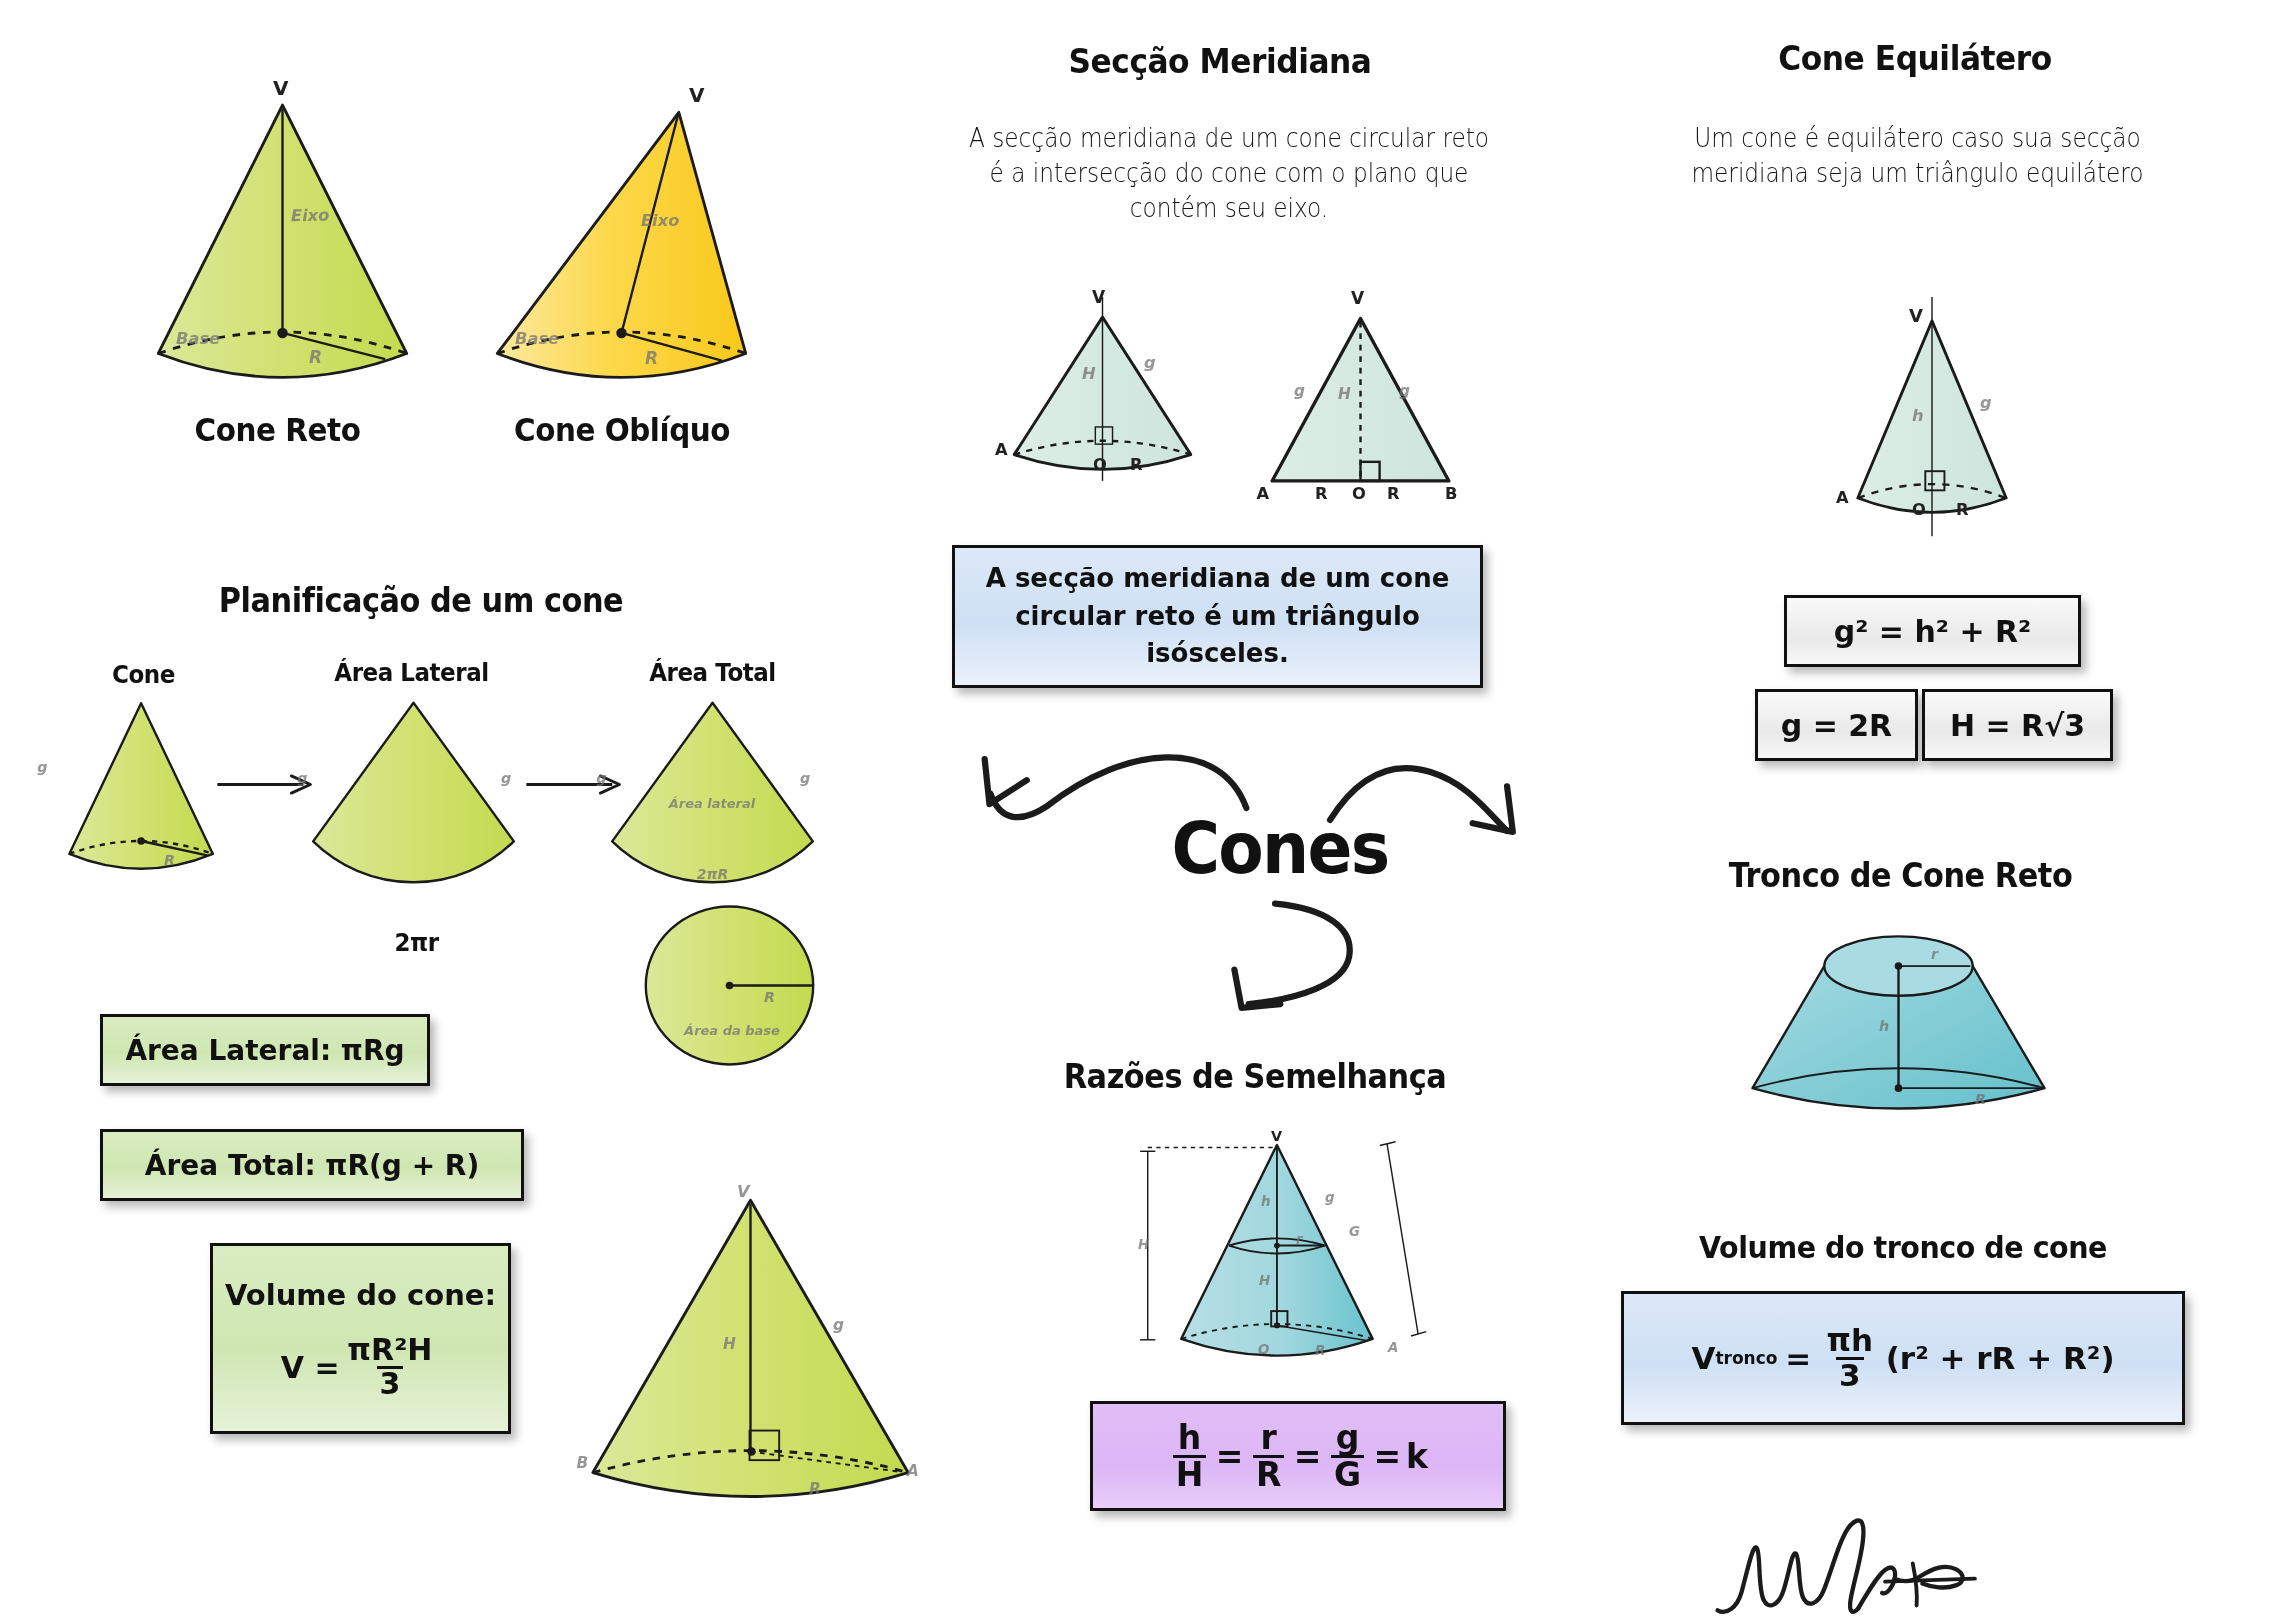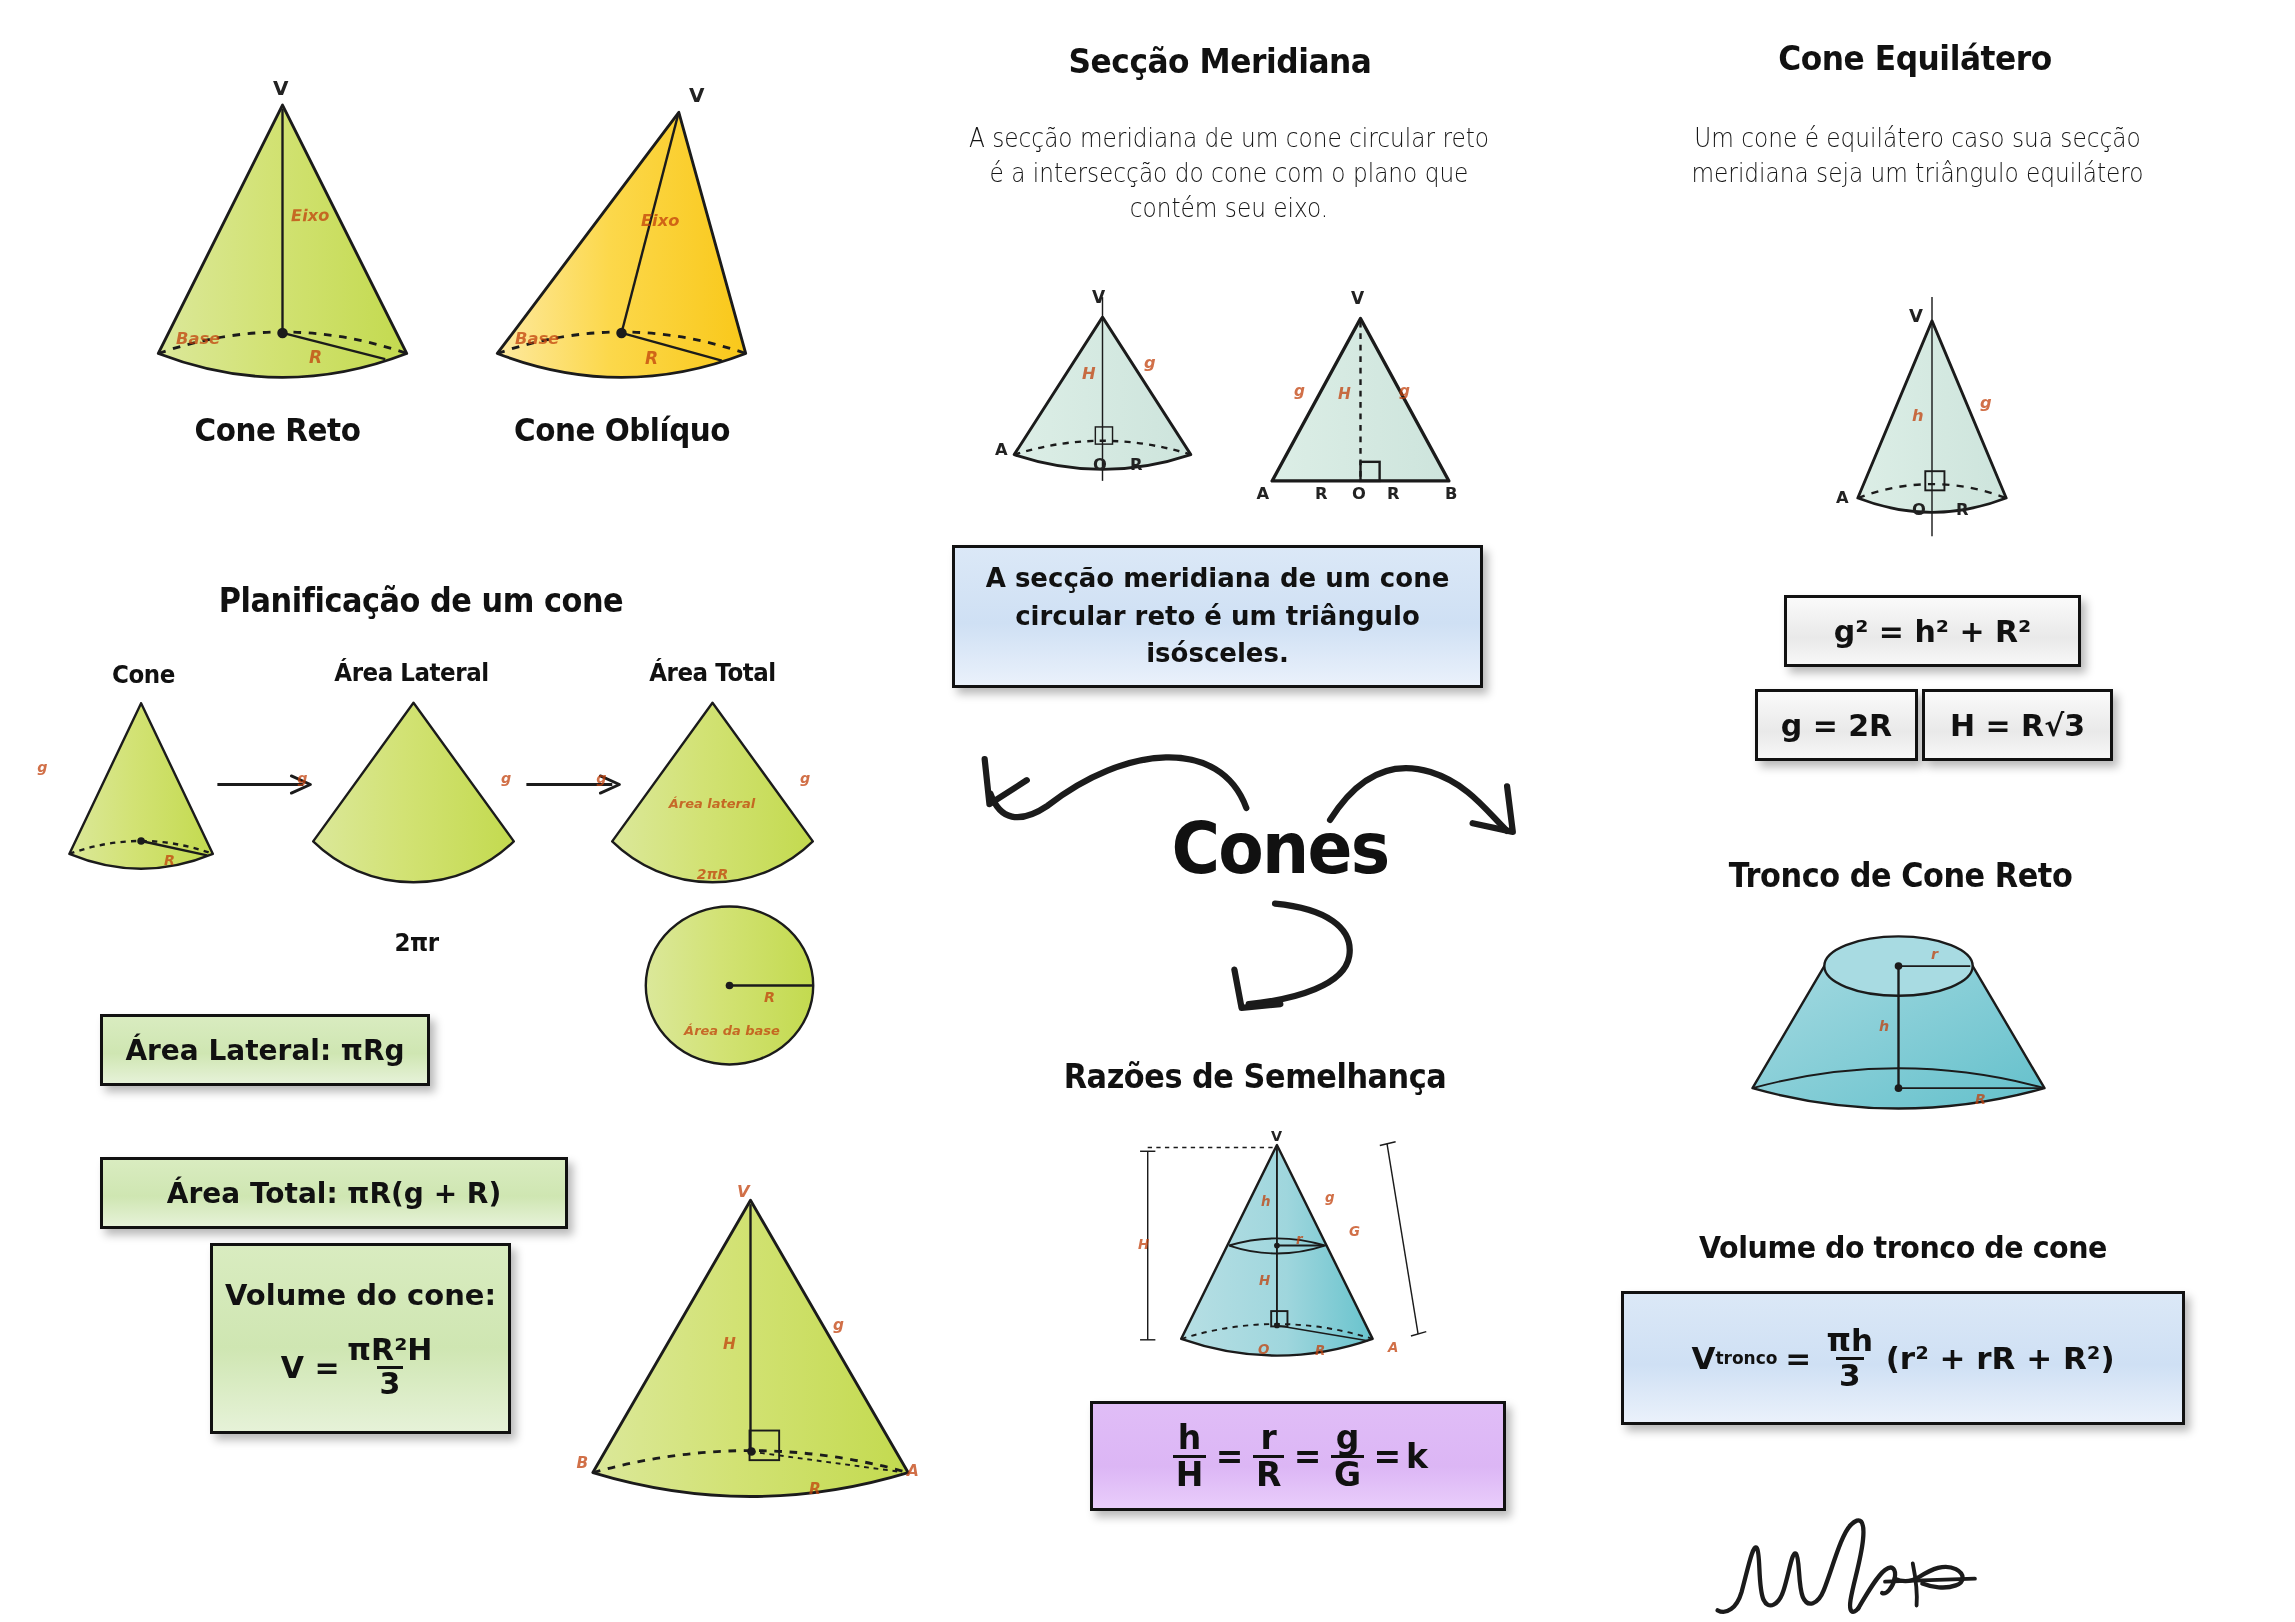--- a/index.html
+++ b/index.html
@@ -29,21 +29,21 @@
     transform: scaleX(0.86);
     transform-origin:center;
     line-height:1.30;
   }
   .label-sm {
     font-family:"DejaVu Sans", sans-serif;
     color:#222;
     font-weight:600;
   }
   .faint {
-    color:#c2410c;
+    color:#737373;
     opacity:0.75;
     font-style:italic;
   }
 
   
   .fbox {
     border:3.3px solid #111;
     box-shadow: 4.8px 5.7px 8.6px rgba(0,0,0,0.28);
     display:flex; align-items:center; justify-content:center;
     font-weight:bold; color:#111;
@@ -186,21 +186,21 @@
     <ellipse cx="185" cy="170" rx="175" ry="165" fill="url(#gradGreen)" stroke="#1b1b1b" stroke-width="5"></ellipse>
     <line x1="185" y1="170" x2="358" y2="170" stroke="#1b1b1b" stroke-width="5"></line>
     <circle cx="185" cy="170" r="8" fill="#1b1b1b"></circle>
   </svg>
   <div class="abs label-sm faint" style="left:123px; top:85px; font-size:14.3px;">R</div>
   <div class="abs label-sm faint ctr" style="left:29px; top:119px; width:124px; font-size:13px;">Área da base</div>
 </div>
 
 <div class="abs fbox green" style="left:100px; top:1014px; width:330px; height:72px; font-size:28px;">Área Lateral: πRg</div>
 
-<div class="abs fbox green" style="left:100px; top:1129px; width:468px; height:72px; font-size:28px;margin-top:28px;">Área Total: πR(g + R)</div>
+<div class="abs fbox green" style="left:100px; top:1129px; width:424px; height:72px; font-size:28px;">Área Total: πR(g + R)</div>
 
 <div class="abs fbox green" style="left:210px; top:1243px; width:301px; height:191px; flex-direction:column;">
   <div style="font-size:29px; margin-bottom:23px;">Volume do cone:</div>
   <div class="eq-row" style="font-size:30px;">
     <span>V =</span>
     <span class="frac" style="font-size:30px;">
       <span class="num">πR²H</span>
       <span class="den">3</span>
     </span>
   </div>

